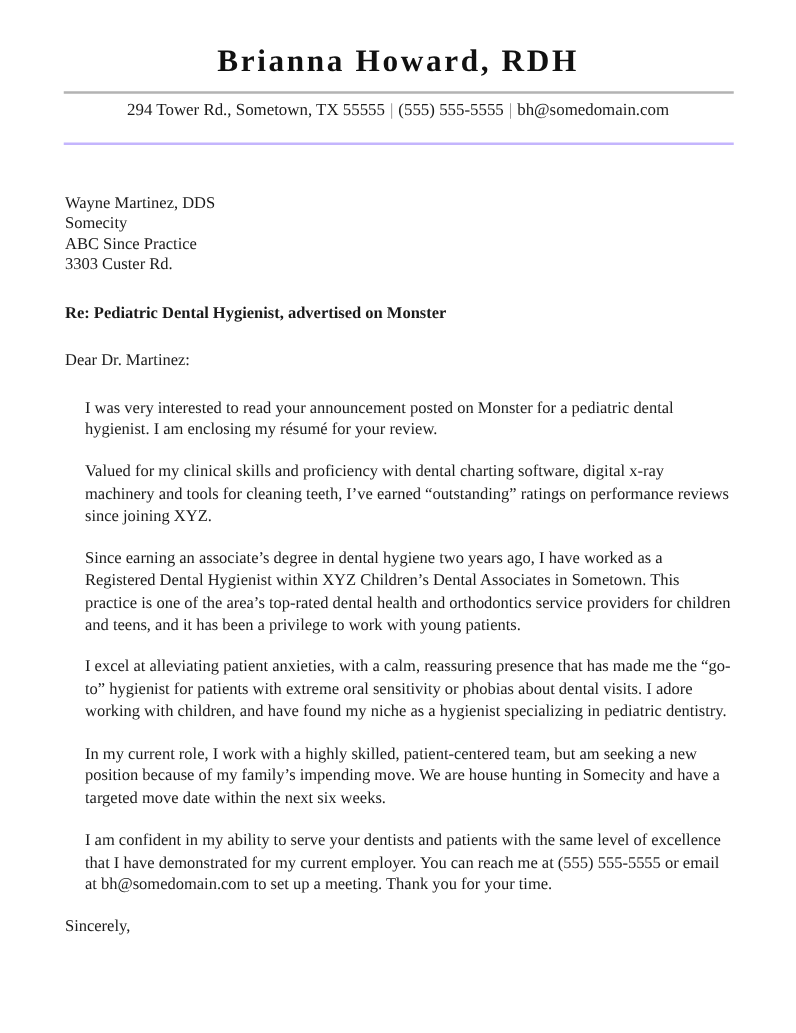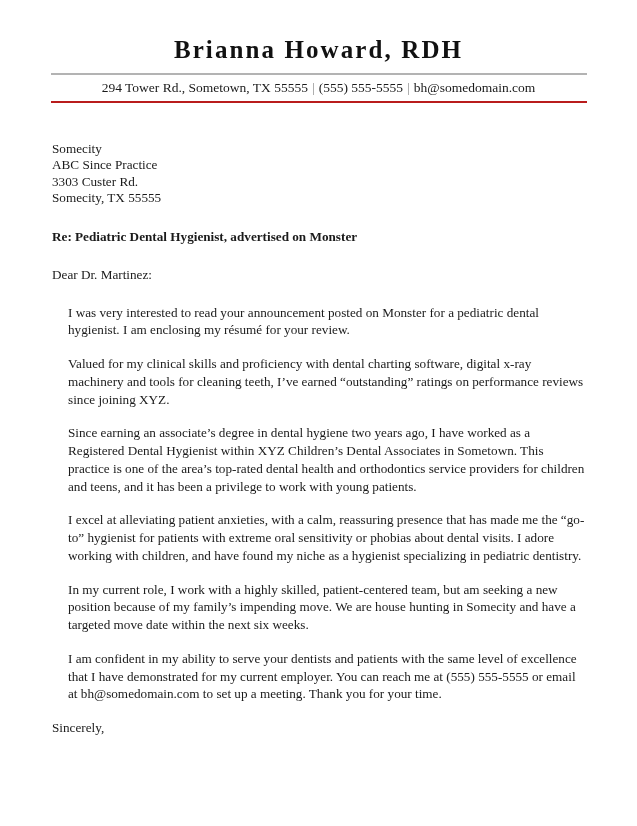--- a/index.html
+++ b/index.html
@@ -37,22 +37,22 @@
     color: #111111;
     line-height: 1.15;
     margin: 0;
     padding-bottom: 8px;
   }
 
   .letterhead-rules {
     margin: 0 auto;
     width: 536px;
     border-top: 2px solid #b3b3b3;
-    border-bottom: 2px solid #b91c1c;
-    padding: 4px 0 4px 0;
+    border-bottom: 2px solid #c4b5fd;
+    padding: 4px 0 17px 0;
   }
 
   .letterhead-contact {
     text-align: center;
     font-size: 13.5px;
     color: #1a1a1a;
     line-height: 1.35;
     white-space: nowrap;
   }
   .contact-sep {
@@ -110,24 +110,24 @@
       <div class="letterhead-contact">
         <span>294 Tower Rd., Sometown, TX 55555</span><span class="contact-sep">|</span><span>(555) 555-5555</span><span class="contact-sep">|</span><span>bh@somedomain.com</span>
       </div>
     </div>
   </div>
 
   <div class="letter">
 
 
     <div class="recipient">
+      <div>Wayne Martinez, DDS</div>
       <div>Somecity</div>
       <div>ABC Since Practice</div>
       <div>3303 Custer Rd.</div>
-      <div>Somecity, TX 55555</div>
     </div>
 
     <div class="subject-line">Re: Pediatric Dental Hygienist, advertised on Monster</div>
 
     <div class="salutation">Dear Dr. Martinez:</div>
 
     <div class="body-paragraphs">
       <p>I was very interested to read your announcement posted on Monster for a pediatric dental hygienist. I am enclosing my résumé for your review.</p>
       <p>Valued for my clinical skills and proficiency with dental charting software, digital x-ray machinery and tools for cleaning teeth, I’ve earned “outstanding” ratings on performance reviews since joining XYZ.</p>
       <p>Since earning an associate’s degree in dental hygiene two years ago, I have worked as a Registered Dental Hygienist within XYZ Children’s Dental Associates in Sometown. This practice is one of the area’s top-rated dental health and orthodontics service providers for children and teens, and it has been a privilege to work with young patients.</p>

